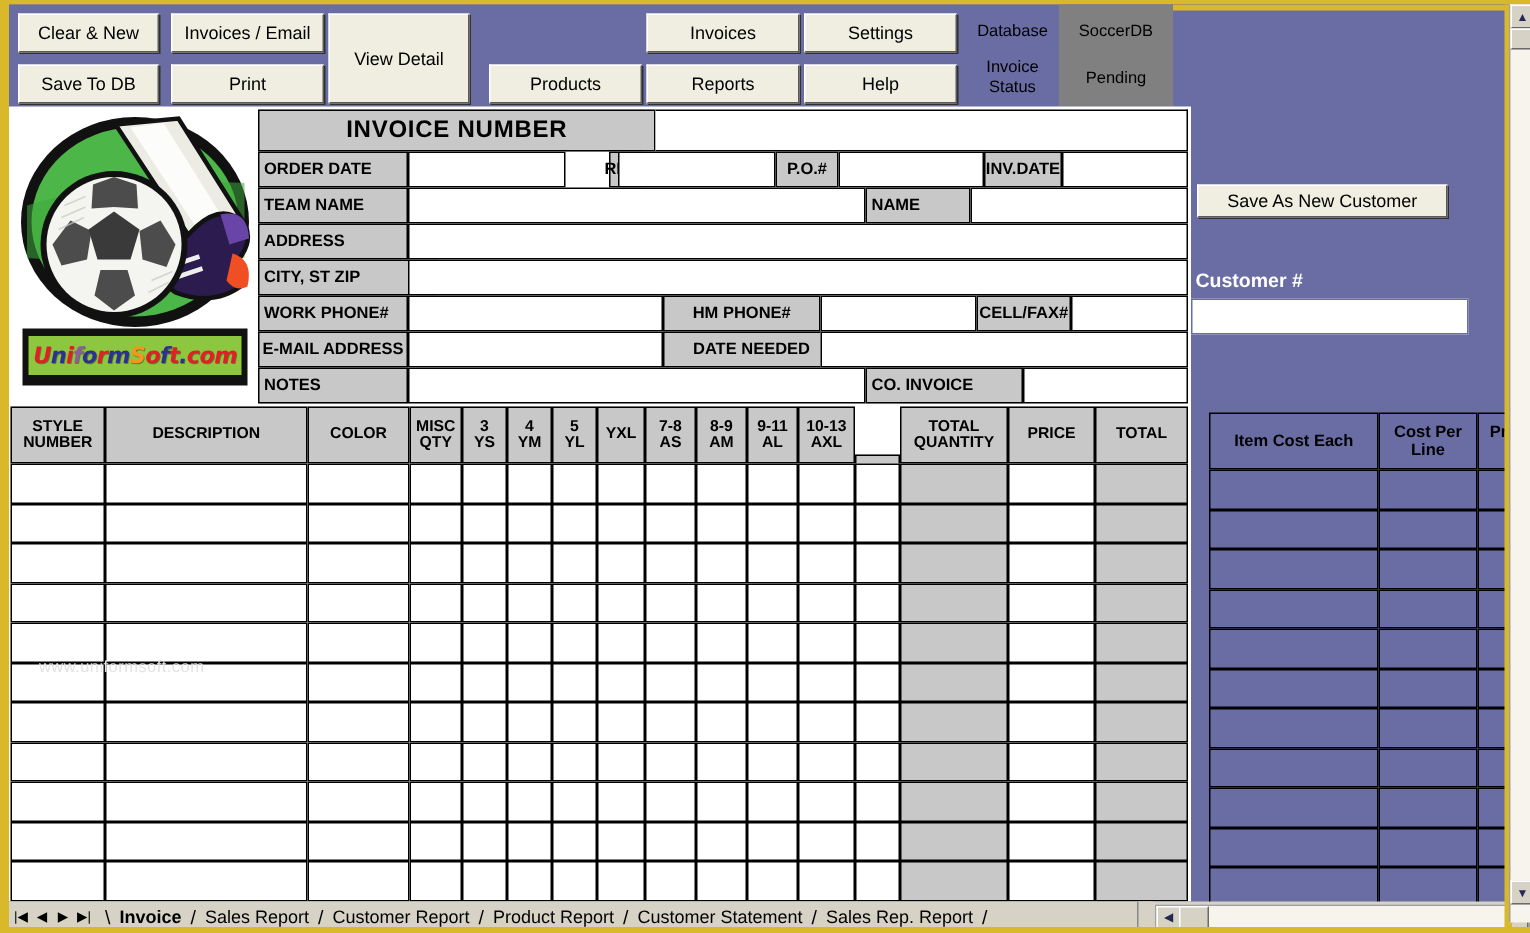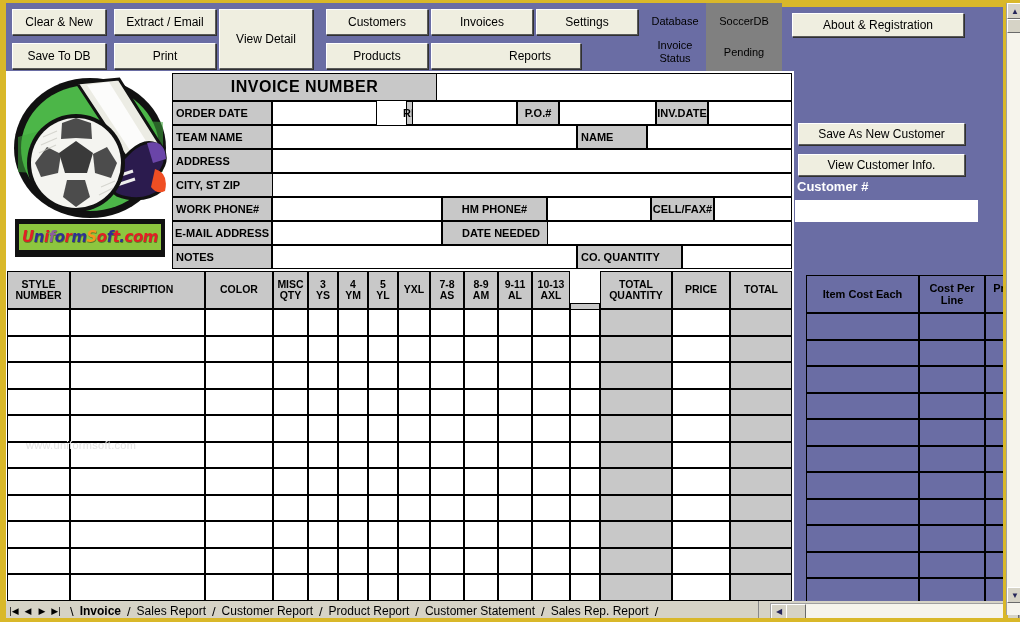--- a/index.html
+++ b/index.html
@@ -118,58 +118,55 @@
     <div id="greyPanel"></div>
 
     <div class="xbtn" style="left:6px;top:6px;width:92px;height:24px;">
       <span>Clear &amp; New</span>
         </div>
     <div class="xbtn" style="left:6px;top:40px;width:92px;height:24px;">
       <span>Save To DB</span>
         </div>
 
     <div class="xbtn" style="left:108px;top:6px;width:100px;height:24px;">
-      <span>Extract / Email</span>
+      <span>Invoices / Email</span>
         </div>
     <div class="xbtn" style="left:213px;top:6px;width:92px;height:58px;">
       <span>View Detail</span>
         </div>
 
     <div class="xbtn" style="left:108px;top:40px;width:100px;height:24px;">
       <span>Print</span>
         </div>
 
-    <div class="xbtn" style="left:320px;top:6px;width:100px;height:24px;">
-      <span>Customers</span>
-        </div>
     <div class="xbtn" style="left:320px;top:40px;width:100px;height:24px;">
       <span>Products</span>
         </div>
 
     <div class="xbtn" style="left:425px;top:6px;width:100px;height:24px;">
       <span>Invoices</span>
         </div>
-    <div class="xbtn" style="left:425px;top:40px;width:100px;height:24px;padding-left:48px;">
+    <div class="xbtn" style="left:425px;top:40px;width:100px;height:24px;">
       <span>Reports</span>
         </div>
 
     <div class="xbtn" style="left:530px;top:6px;width:100px;height:24px;">
       <span>Settings</span>
+        </div>
+    <div class="xbtn" style="left:530px;top:40px;width:100px;height:24px;">
+      <span>Help</span>
         </div>
 
     <div class="greylabel" style="left:638px;top:6px;width:62px;height:24px;">Database</div>
     <div class="greylabel" style="left:638px;top:34px;width:62px;height:30px;">Invoice
 Status</div>
     <div class="greylabel" style="left:702px;top:6px;width:72px;height:24px;">SoccerDB</div>
     <div class="greylabel" style="left:702px;top:34px;width:72px;height:30px;">Pending</div>
 
     <div id="topGoldStripRight"></div>
-    <div class="xbtn" style="left:786px;top:10px;width:170px;height:22px;">
-      <span>About &amp; Registration</span>
-        </div>
   </div>
 
   <div id="sheet">
 
     <div id="logoCell">
       <svg id="logoCircle" viewBox="0 0 155 142">
         <ellipse cx="77" cy="71" rx="76" ry="70" fill="#111111"></ellipse>
         <ellipse cx="77" cy="71" rx="69" ry="63" fill="#4CB648"></ellipse>
         <path d="M5 60 Q70 40 150 45 L150 95 Q70 100 5 95 Z" fill="#3FA83C" opacity=".55"></path>
 
@@ -230,21 +227,21 @@
       <div class="fcell flabel ctr" style="left:479px;top:124px;width:63px;">CELL/FAX#</div>
       <div class="fcell" style="left:542px;top:124px;width:78px;"></div>
 
       <div class="fcell flabel ctr" style="left:0;top:148px;width:100px;">E-MAIL ADDRESS</div>
       <div class="fcell" style="left:100px;top:148px;width:170px;"></div>
       <div class="fcell flabel ctr" style="left:270px;top:148px;width:118px;text-align:center;">DATE NEEDED</div>
       <div class="fcell" style="left:375px;top:148px;width:245px;"></div>
 
       <div class="fcell flabel" style="left:0;top:172px;width:100px;">NOTES</div>
       <div class="fcell" style="left:100px;top:172px;width:305px;"></div>
-      <div class="fcell flabel" style="left:405px;top:172px;width:105px;">CO. QUANTITY</div>
+      <div class="fcell flabel" style="left:405px;top:172px;width:105px;">CO. INVOICE</div>
       <div class="fcell" style="left:510px;top:172px;width:110px;"></div>
     </div>
 
     <div id="grid">
           <div class="gcell ghead" style="left: 0px; top: 0px; width: 63px; height: 38px;">STYLE
 NUMBER</div>
           <div class="gcell ghead" style="left: 63px; top: 0px; width: 135px; height: 38px;">DESCRIPTION</div>
           <div class="gcell ghead" style="left: 198px; top: 0px; width: 68px; height: 38px;">COLOR</div>
           <div class="gcell ghead" style="left: 266px; top: 0px; width: 35px; height: 38px;">MISC
 QTY</div>
@@ -446,23 +443,20 @@
           <div class="gcell gshade" style="left: 723px; top: 303px; width: 62px; height: 26.5px;"></div>
         </div>
     <div id="watermark">www.uniformsoft.com</div>
 
   </div>
 
   <div id="rightPanel">
     <div class="rbtn" style="top:52px;">
       <span>Save As New Customer</span>
         </div>
-    <div class="rbtn" style="top:83px;">
-      <span>View Customer Info.</span>
-        </div>
     <div id="custLabel">Customer #</div>
     <div id="custInput"></div>
     <div id="costTable">
           <div class="ccell chead" style="left: 0px; top: 0px; width: 113px; height: 38px;">Item Cost Each</div>
           <div class="ccell chead" style="left: 113px; top: 0px; width: 66px; height: 38px;">Cost Per
 Line</div>
           <div class="ccell chead" style="left: 179px; top: 0px; width: 66px; height: 38px;">Profit Per
 Line</div>
           <div class="ccell" style="left: 0px; top: 38px; width: 113px; height: 26.5px;"></div>
           <div class="ccell" style="left: 113px; top: 38px; width: 66px; height: 26.5px;"></div>

